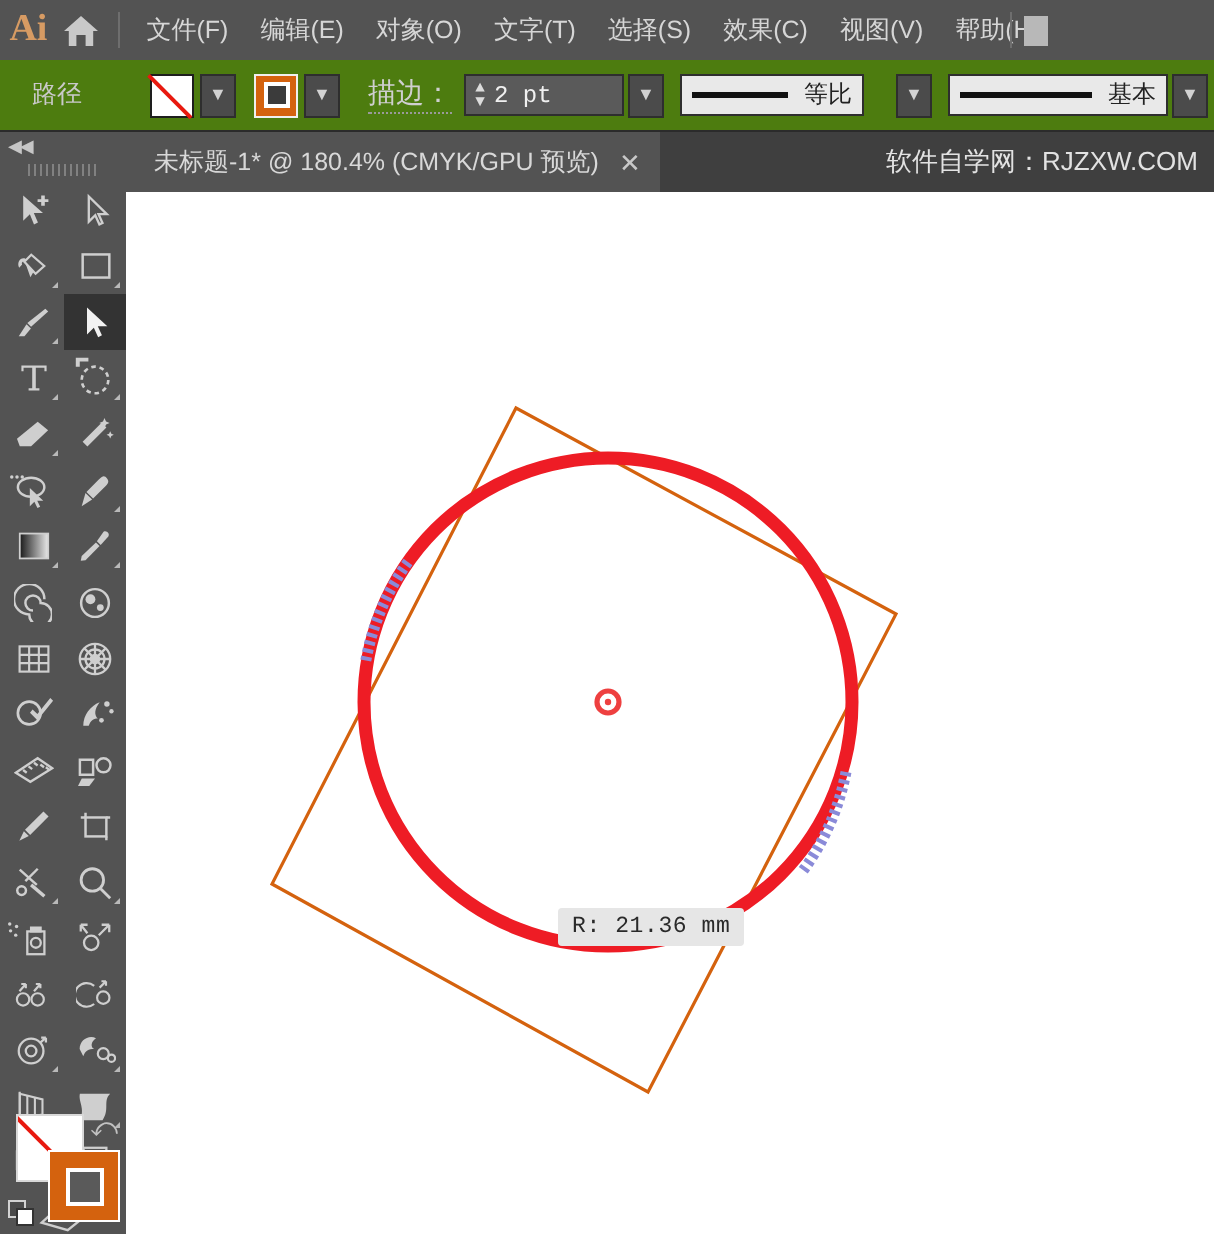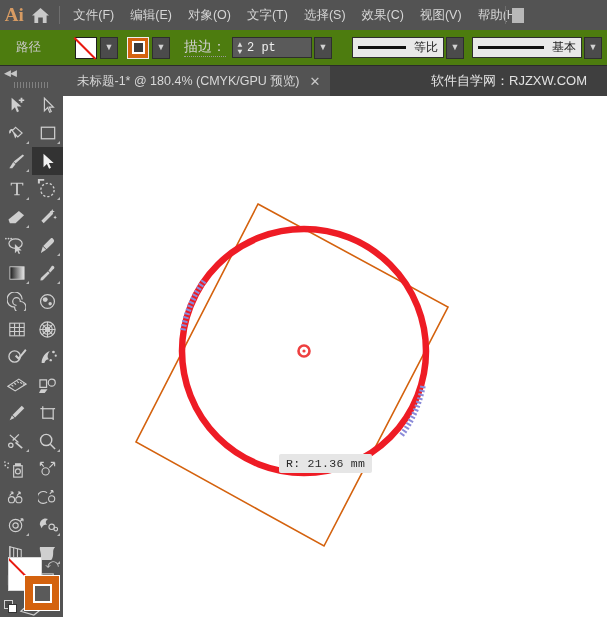--- a/index.html
+++ b/index.html
@@ -124,21 +124,21 @@
     display: flex; align-items: flex-start;
   }
   .doc-tab {
     height: 30px; background: #535353;
     display: flex; align-items: center; gap: 10px;
     padding: 0 10px 0 14px;
     color: #d8d8d8; font-size: 12.5px; white-space: nowrap;
   }
   .tab-close { color: #c8c8c8; font-size: 13px; line-height: 1; }
   .watermark {
-    position: absolute; right: 20px; top: 0; height: 30px;
+    position: absolute; right: 8px; top: 0; height: 30px;
     display: flex; align-items: center;
     color: #e2e2e2; font-size: 13px; white-space: nowrap;
   }
 
   
   .toolbar {
     position: absolute; left: 0; top: 66px;
     width: 63px; height: 551px;
     background: #535353;
   }
@@ -288,21 +288,21 @@
             <span>▲</span>
             <span>▼</span>
           </div>
         <span>2 pt</span>
       </div>
       <div class="chev-btn">
           <span class="chev">▼</span>
         </div>
     </div>
 
-    <div class="opt-group" style="margin-left:20px; gap:2px;">
+    <div class="opt-group" style="margin-left:8px; gap:16px;">
       <div class="combo" style="width:92px;">
         <span class="combo-line"></span>
         <span>等比</span>
       </div>
       <div class="chev-btn">
           <span class="chev">▼</span>
         </div>
     </div>
 
     <div class="opt-group" style="margin-left:8px; gap:2px;">

